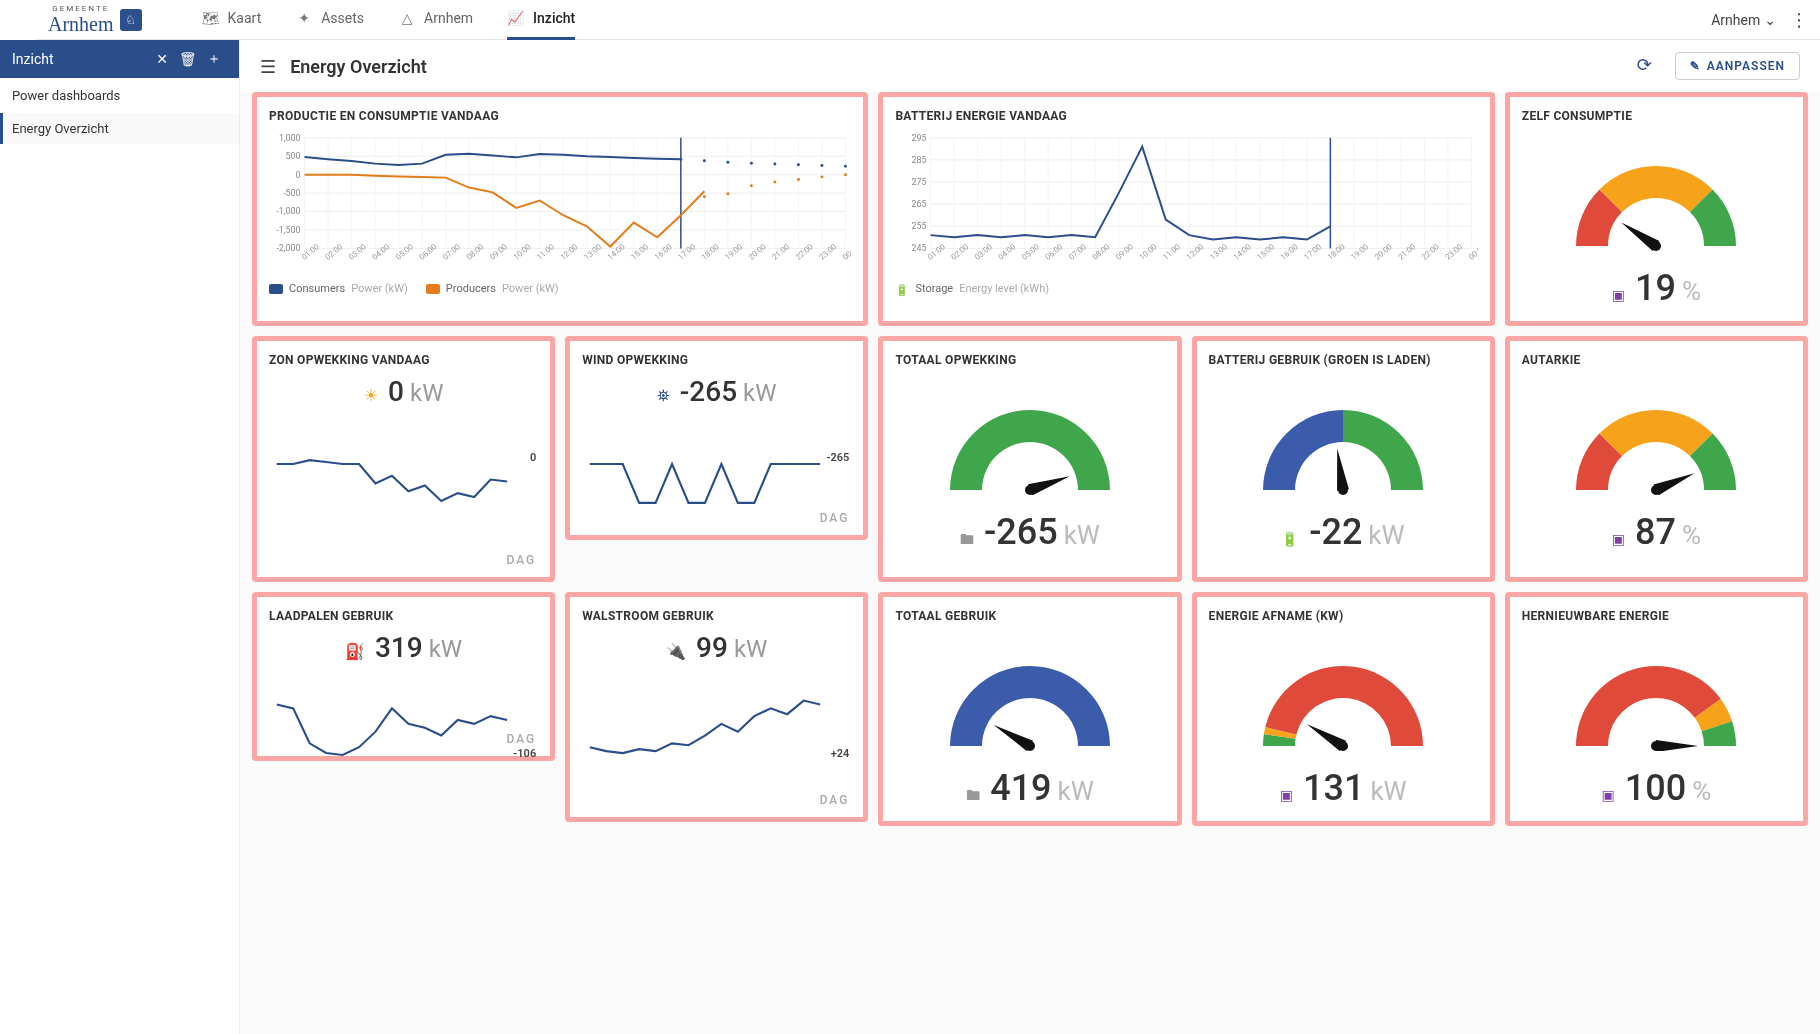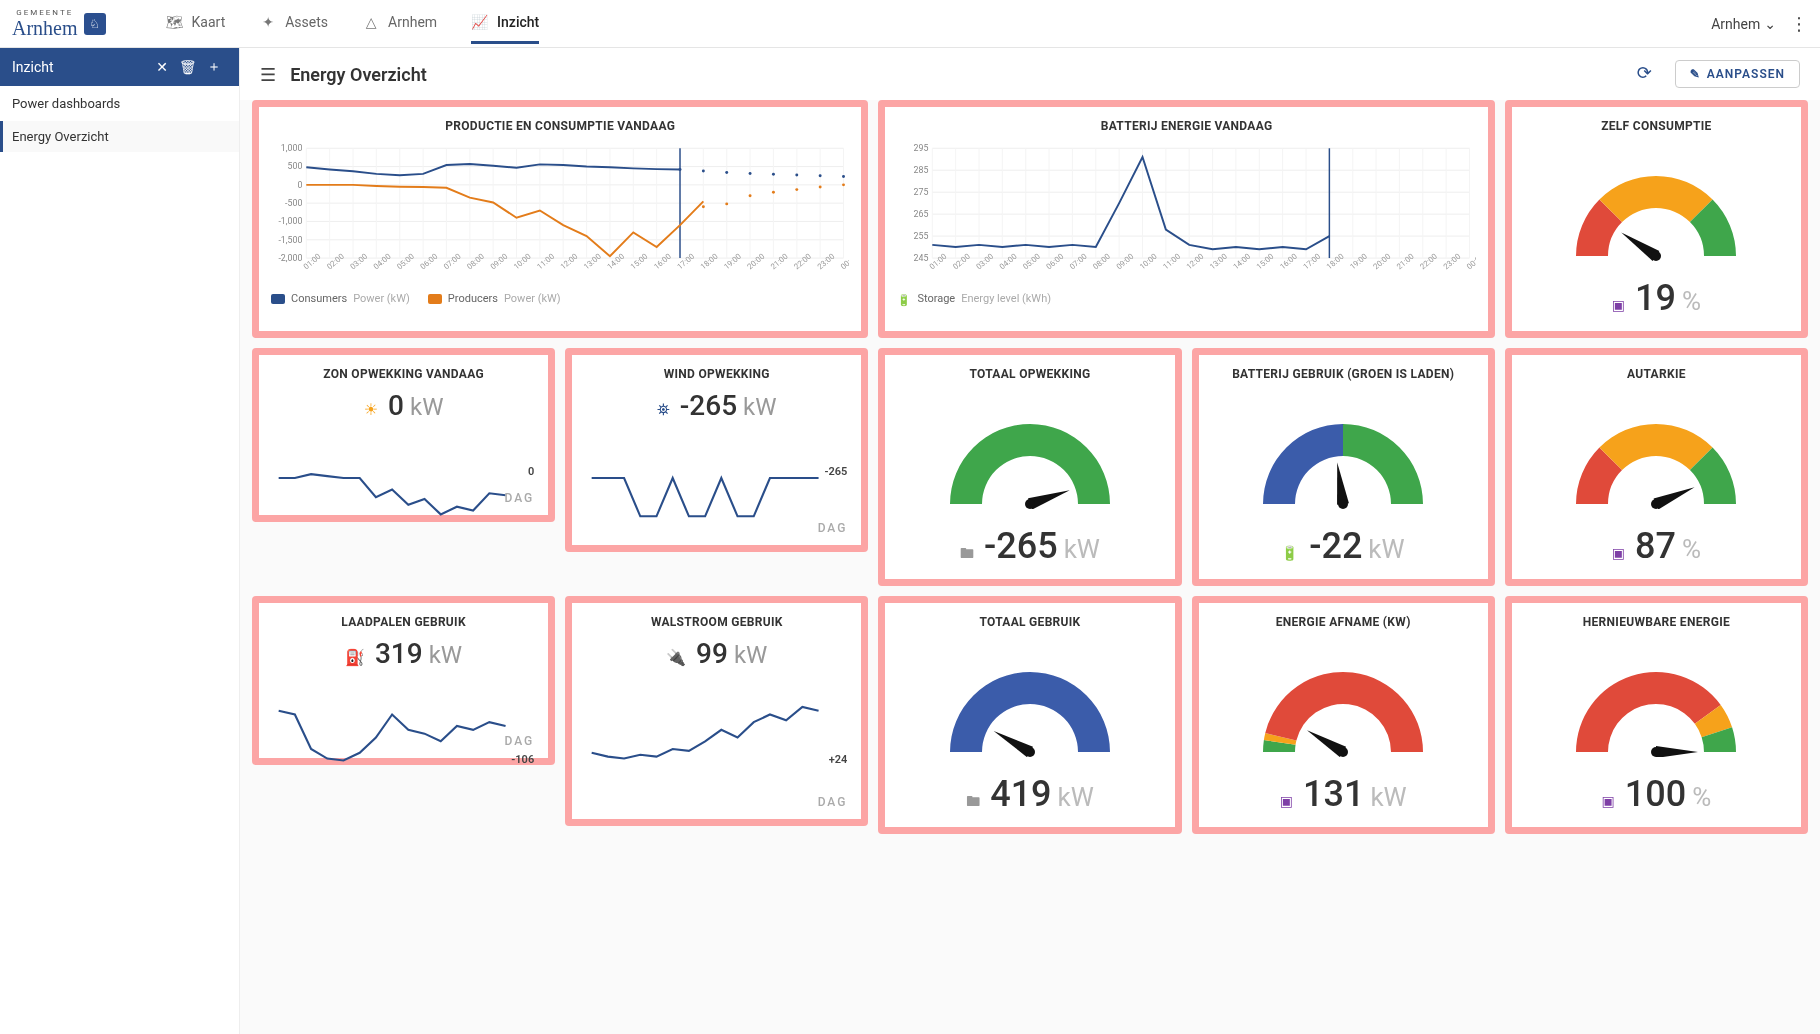--- a/index.html
+++ b/index.html
@@ -1,17 +1,17 @@
 <!DOCTYPE html>
 <html><head>
 <meta charset="utf-8">
 <style>
 * { box-sizing: border-box; margin: 0; padding: 0; }
 body { font-family: -apple-system, BlinkMacSystemFont, "Segoe UI", Roboto, Helvetica, Arial, sans-serif; background: #fff; color: #222; font-size: 13px; }
-.topbar { height: 48px; display: flex; align-items: center; padding: 0 12px; border-bottom: 1px solid #e5e5e5; }
+.topbar { height: 40px; display: flex; align-items: center; padding: 0 12px; border-bottom: 1px solid #e5e5e5; margin-left: 36px; }
 .logo { display: flex; align-items: center; gap: 6px; margin-right: 60px; }
 .logo .text { font-family: Georgia, serif; font-size: 20px; color: #2a4e8a; font-weight: 500; }
 .logo .sup { font-size: 8px; letter-spacing: 2px; color: #555; text-align: center; }
 .logo-badge { width: 22px; height: 22px; background: #2b4f8f; border-radius: 3px; display: flex; align-items: center; justify-content: center; color: #fff; font-size: 12px; }
 .navtabs { display: flex; gap: 34px; flex: 1; }
 .navtab { display: flex; align-items: center; gap: 8px; color: #666; font-size: 14px; height: 40px; border-bottom: 3px solid transparent; cursor: pointer; }
 .navtab.active { color: #222; border-bottom-color: #2a4e8a; font-weight: 500; }
 .navtab-icon { width: 18px; height: 18px; display: inline-flex; align-items: center; justify-content: center; color: #777; }
 .topbar-right { display: flex; align-items: center; gap: 14px; color: #444; }
 .region { font-size: 14px; cursor: pointer; display: flex; align-items: center; gap: 4px; }
@@ -27,21 +27,21 @@
 .side-item.active { border-left: 3px solid #2a4e8a; padding-left: 9px; background: #f9f9f9;}
 
 .main { flex: 1; background: #fafafa; padding-bottom: 20px; }
 .main-head { display: flex; align-items: center; padding: 12px 20px; gap: 14px; background: #fff; }
 .main-head .ham { font-size: 18px; color: #444; cursor: pointer; }
 .main-head .title { font-size: 18px; font-weight: 600; color: #333; flex: 1; }
 .refresh-btn { width: 24px; height: 24px; color: #2a4e8a; cursor: pointer; font-size: 18px; }
 .btn-outline { border: 1px solid #ccc; border-radius: 4px; padding: 6px 14px; color: #2a4e8a; font-size: 12px; letter-spacing: 1px; font-weight: 600; cursor: pointer; display: flex; align-items: center; gap: 6px; background: #fff; }
 
 .grid { display: grid; grid-template-columns: repeat(10, 1fr); gap: 10px; padding: 0 12px; }
-.card { background: #fff; border: 7px solid #fca5a5; border-radius: 4px; padding: 12px; position: relative; text-align: center; }
+.card { background: #fff; border: 5px solid #fca5a5; border-radius: 4px; padding: 12px; position: relative; }
 .card-title { font-size: 12px; font-weight: 700; color: #333; letter-spacing: 0.3px; text-transform: uppercase; margin-bottom: 8px; }
 
 .chart-svg { width: 100%; height: 140px; }
 .tick-label { font-size: 8px; fill: #999; }
 .axis-label { font-size: 9px; fill: #888; }
 
 .legend { display: flex; gap: 18px; margin-top: 8px; font-size: 11px; color: #666; align-items: center; flex-wrap: wrap; }
 .legend-item { display: flex; align-items: center; gap: 6px; }
 .swatch { width: 14px; height: 10px; border-radius: 2px; }
 .legend-sub { color: #aaa; font-size: 11px; }
@@ -315,21 +315,21 @@
               <circle cx="90" cy="95" r="5" fill="#111"></circle>
             </svg>
           <div class="gauge-val-row">
             <span class="gi" style="color:#7e3fa6">▣</span>
             <span class="gauge-val">19</span>
             <span class="gauge-unit">%</span>
           </div>
         </div>
       </div>
 
-      <div class="card col-2" style="height:174px">
+      <div class="card col-2" style="height:246px">
         <div class="card-title">ZON OPWEKKING VANDAAG</div>
         <div class="kpi-value-row">
           <span class="kpi-icon" style="color:#f6a21b">☀</span>
           <span class="kpi-value">0</span>
           <span class="kpi-unit">kW</span>
         </div>
         <svg class="spark" id="sp-zon" viewBox="0 0 277 100">
             <path d="M8 50 L24.928571428571427 50 L41.857142857142854 46 L58.785714285714285 48 L75.71428571428571 50 L92.64285714285714 50 L109.57142857142857 70 L126.5 62 L143.42857142857142 78 L160.35714285714286 72 L177.28571428571428 88 L194.21428571428572 80 L211.14285714285714 84 L228.07142857142858 66 L245 68 " fill="none" stroke="#2a4e8a" stroke-width="2.2"></path>
           </svg>
         <div class="corner-label" style="top:110px;color:#444">0</div>

